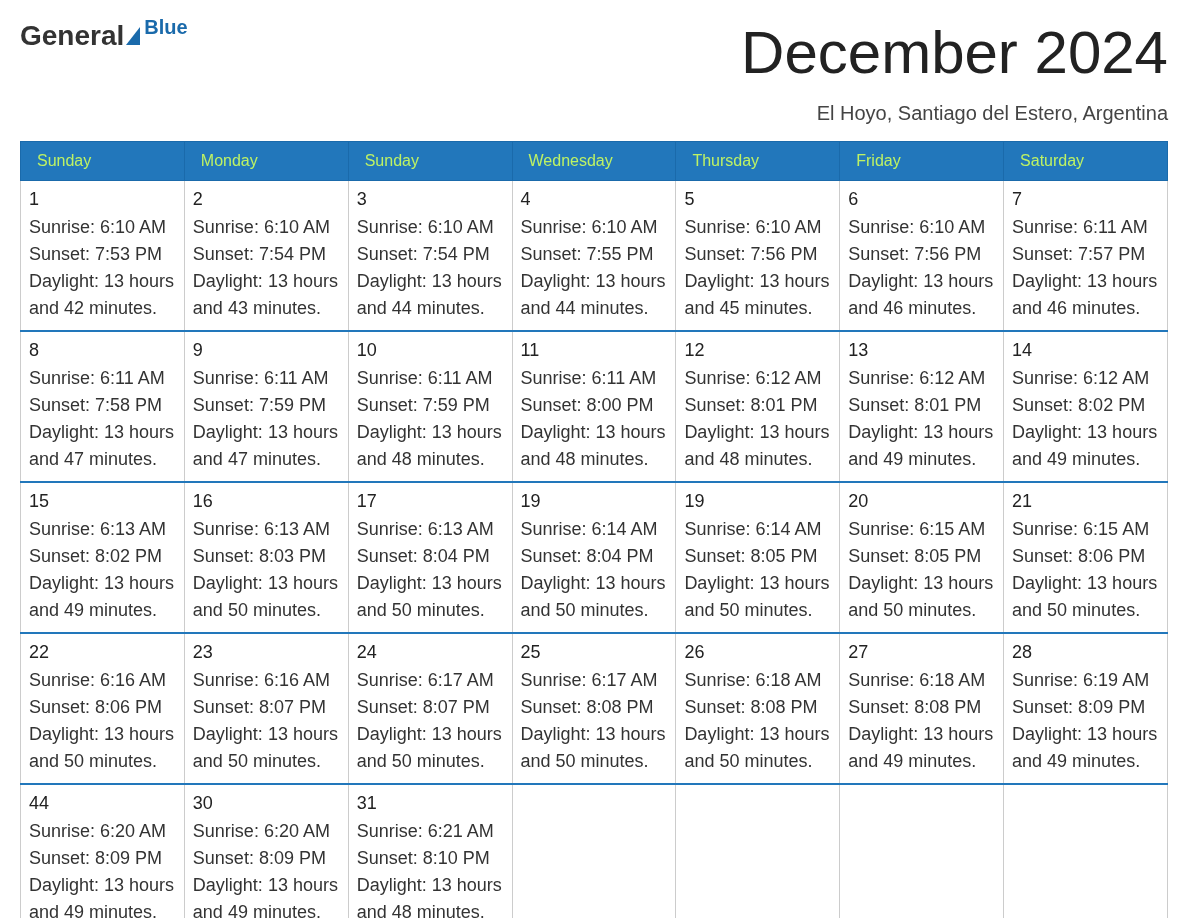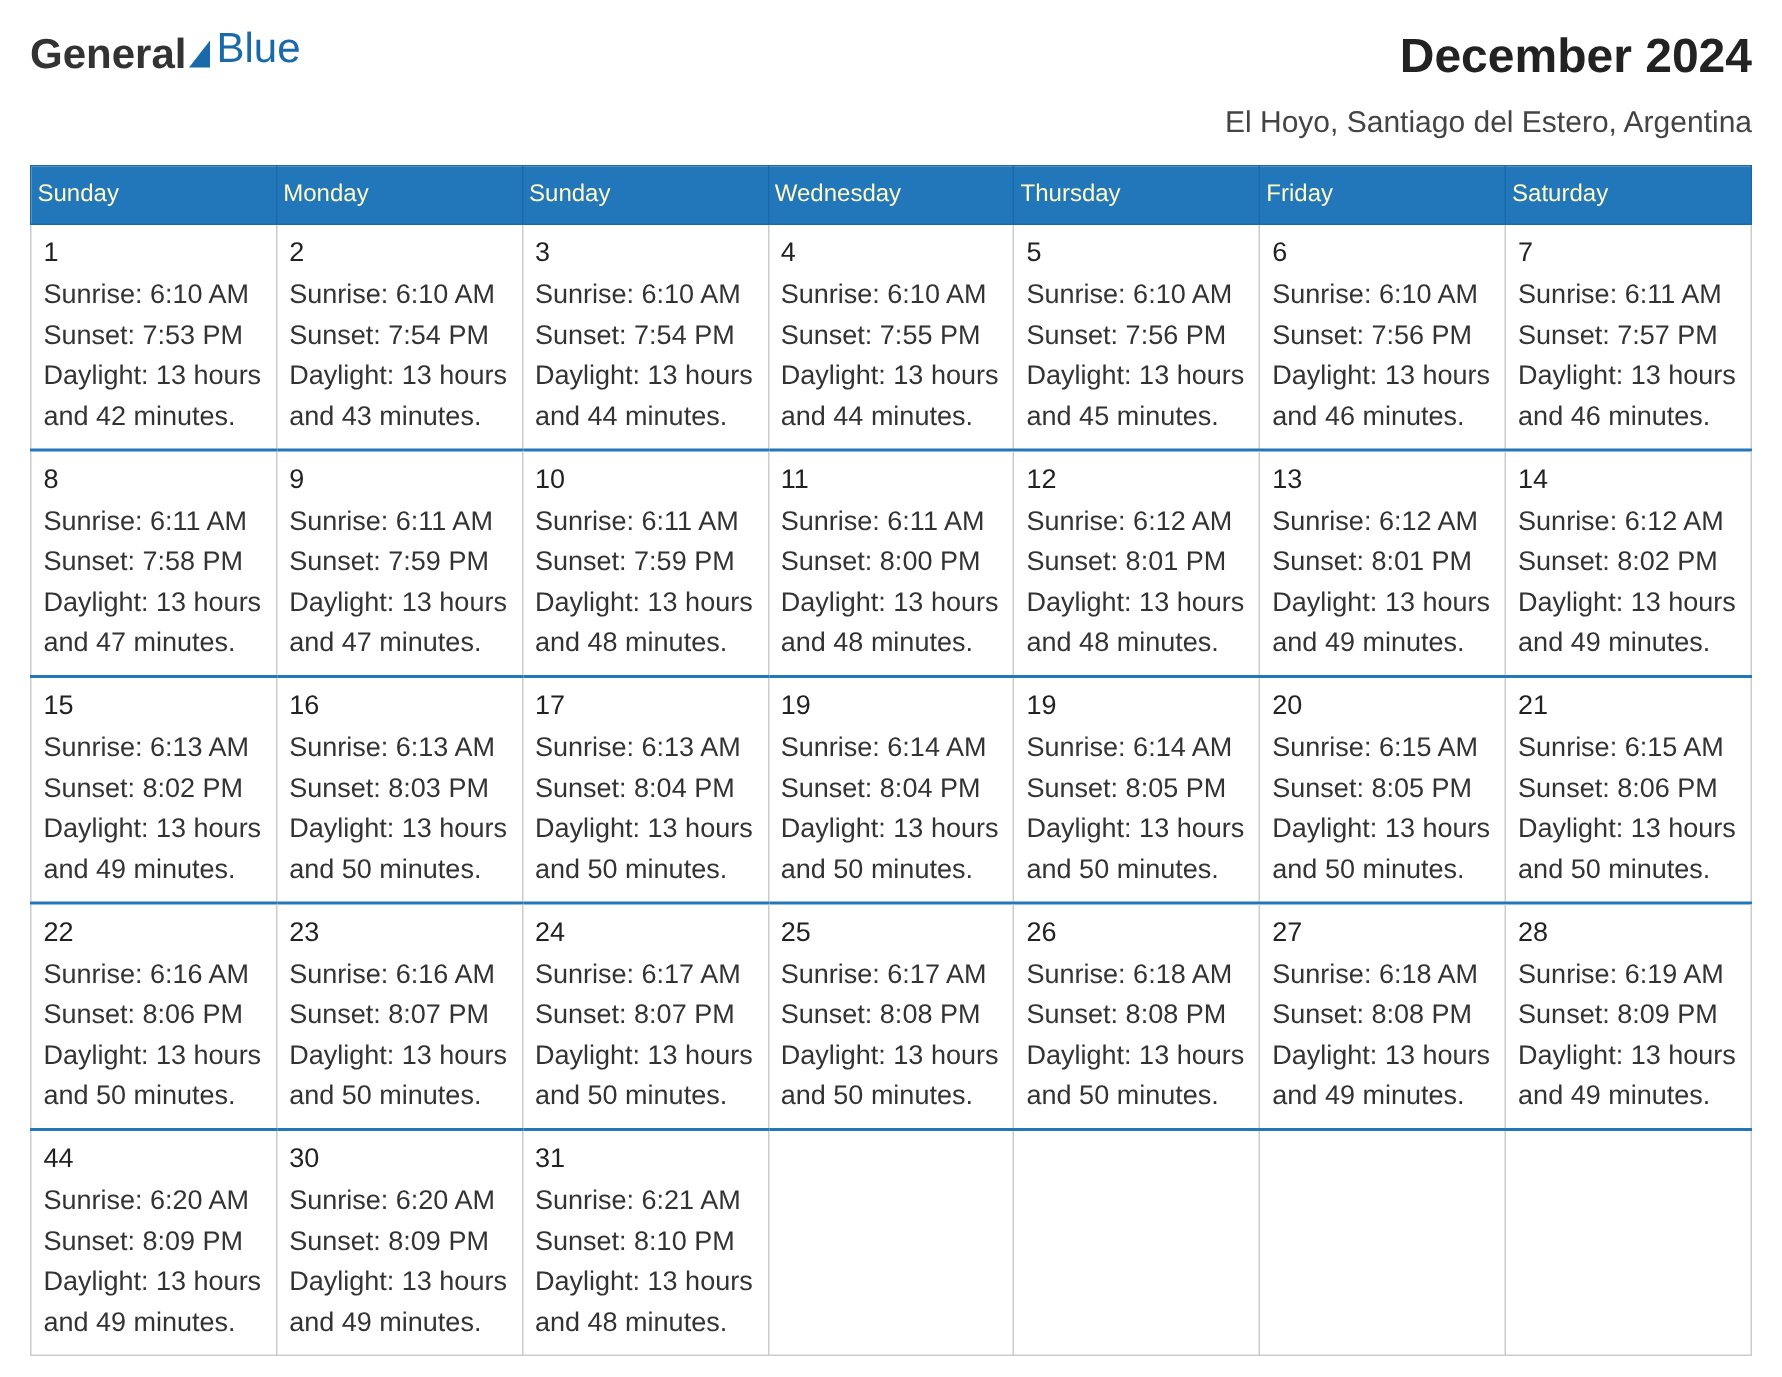--- a/index.html
+++ b/index.html
@@ -31,44 +31,44 @@
     .logo-arrow {
       display: inline-block;
       width: 0;
       height: 0;
       border-left: 14px solid transparent;
       border-right: 0px solid transparent;
       border-bottom: 18px solid #1a6aab;
       margin: 0 2px;
       vertical-align: middle;
     }
-    .logo-blue { color: #1a6aab; font-size: 28px; font-weight: normal; margin-top: -4px; margin-left: 2px; }
+    .logo-blue { color: #1a6aab; font-size: 20px; font-weight: bold; margin-top: -4px; margin-left: 2px; }
     .title-section {
       text-align: right;
     }
     .month-title {
-      font-size: 32px;
-      font-weight: bold;
+      font-size: 60px;
+      font-weight: normal;
       color: #222;
       line-height: 1.1;
     }
     .location-title {
       font-size: 20px;
       color: #444;
       margin-top: 16px;
     }
     table {
       width: 100%;
       border-collapse: collapse;
       table-layout: fixed;
     }
     thead tr th {
       background-color: #2277bb;
-      color: #fef9c3;
-      padding: 10px 4px;
+      color: #bef264;
+      padding: 10px 16px;
       text-align: left;
       font-size: 16px;
       font-weight: normal;
       border: 1px solid #1a6aab;
     }
     tbody tr td {
       vertical-align: top;
       padding: 8px;
       border: 1px solid #ccc;
       font-size: 13px;

